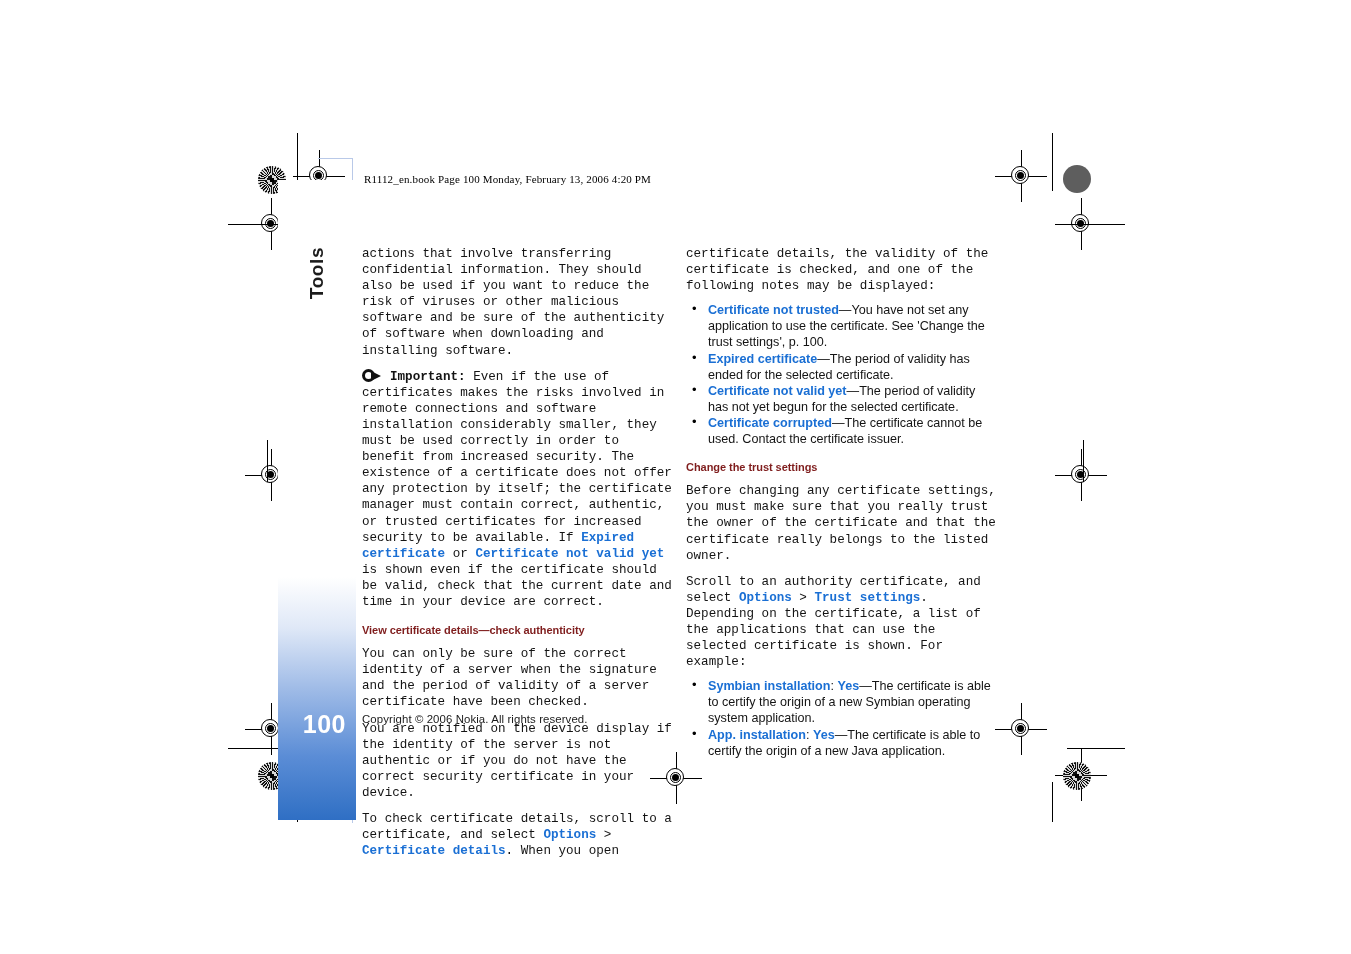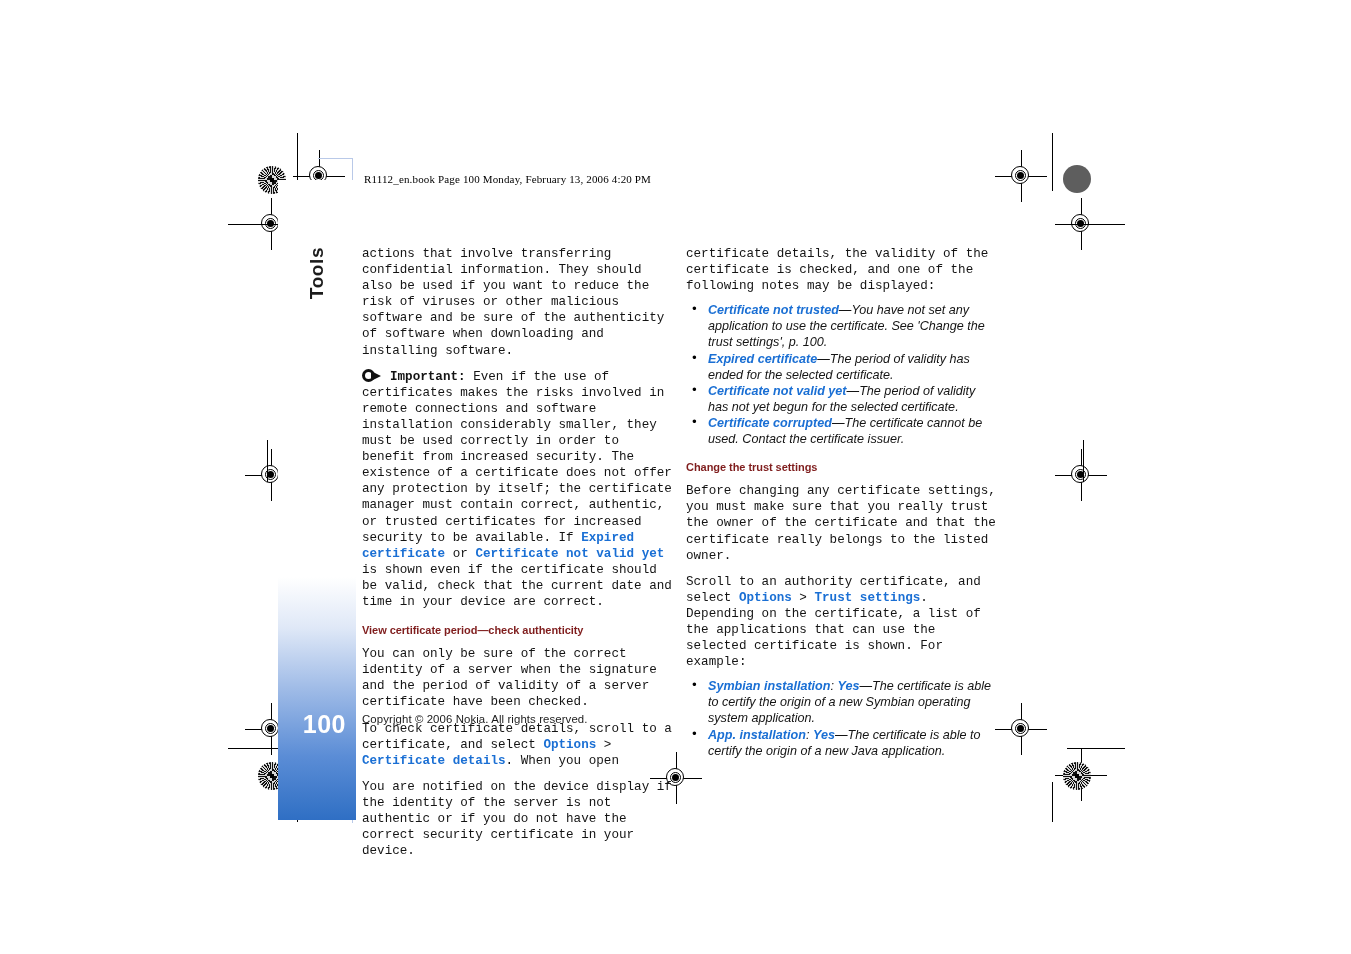--- a/index.html
+++ b/index.html
@@ -165,21 +165,20 @@
   a.link, .link {
     color: #1a6fd4;
     font-weight: bold;
     text-decoration: none;
   }
 
   ul.bul {
     list-style: none;
     margin: 0 5px 10px 0;
     padding: 0;
-    font-style: italic;
   }
   ul.bul > li {
     position: relative;
     padding-left: 22px;
     margin: 0 0 0 0;
   }
   ul.bul > li::before {
     content: "\2022";
     position: absolute;
     left: 6px;
@@ -349,30 +348,30 @@
 <div class="col left">
 
   <p class="p">actions that involve transferring confidential information. They should also be used if you want to reduce the risk of viruses or other malicious software and be sure of the authenticity of software when downloading and installing software.</p>
 
   <p class="p">
     <span class="imp-icon">
       <span class="circ"></span><span class="arw"></span>
     </span><span class="imp-label">Important:</span><span> Even if the use of certificates makes the risks involved in remote connections and software installation considerably smaller, they must be used correctly in order to benefit from increased security. The existence of a certificate does not offer any protection by itself; the certificate manager must contain correct, authentic, or trusted certificates for increased security to be available. If </span><span class="link">Expired certificate</span><span> or </span><span class="link">Certificate not valid yet</span><span> is shown even if the certificate should be valid, check that the current date and time in your device are correct.</span>
   </p>
 
-  <h3 class="sub">View certificate period—check authenticity</h3>
+  <h3 class="sub">View certificate details—check authenticity</h3>
 
   <p class="p">You can only be sure of the correct identity of a server when the signature and the period of validity of a server certificate have been checked.</p>
+
+  <p class="p">You are notified on the device display if the identity of the server is not authentic or if you do not have the correct security certificate in your device.</p>
 
   <p class="p">
     <span>To check certificate details, scroll to a certificate, and select </span><span class="link">Options</span><span> &gt; </span><span class="link">Certificate details</span><span>. When you open</span>
   </p>
 
-  <p class="p">You are notified on the device display if the identity of the server is not authentic or if you do not have the correct security certificate in your device.</p>
-
 </div>
 
 <div class="col right">
 
   <p class="p tight">certificate details, the validity of the certificate is checked, and one of the following notes may be displayed:</p>
 
   <ul class="bul">
     <li>
       <span class="link">Certificate not trusted</span><span>—You have not set any application to use the certificate. See 'Change the trust settings', p. 100.</span>
     </li>

